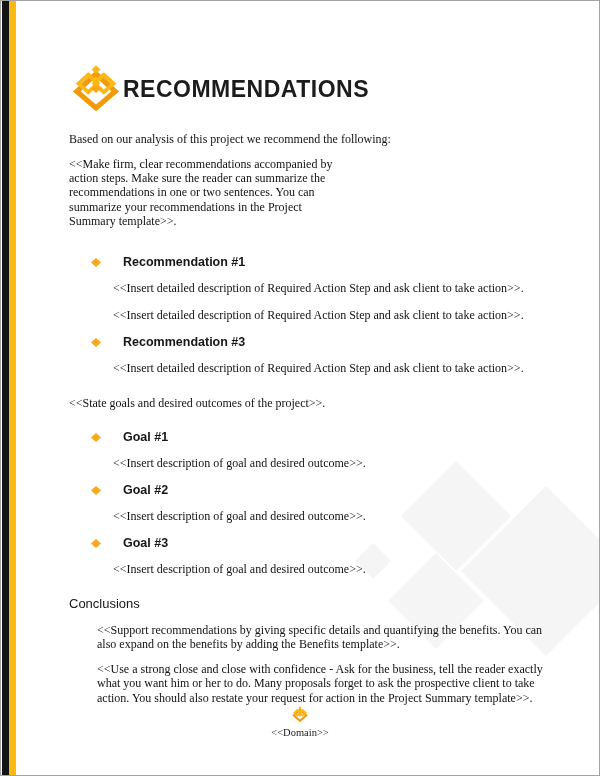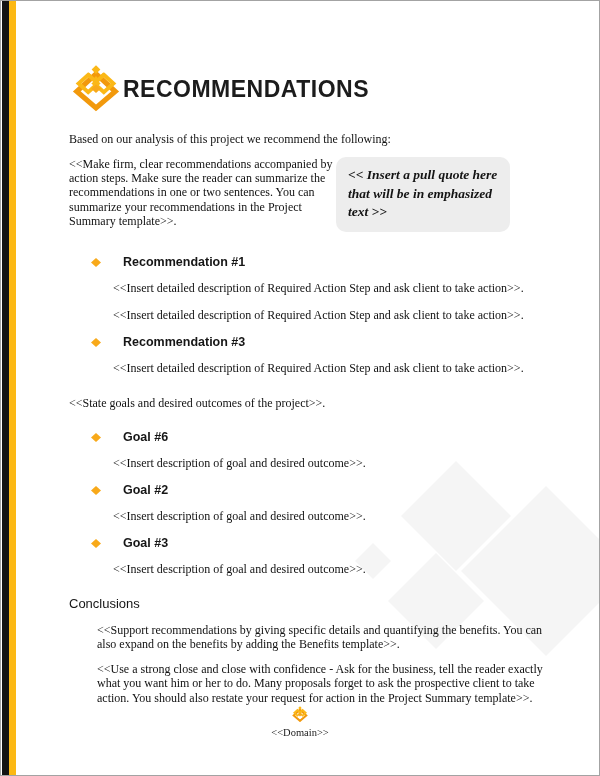--- a/index.html
+++ b/index.html
@@ -91,21 +91,20 @@
           <path d="M39 11.5 L41.5 14 L39 16.5 L36.5 14 Z" fill="#FBB817"></path>
         </svg>
       </span>
       <span class="page-title">RECOMMENDATIONS</span>
     </div>
 
     <p class="intro">Based on our analysis of this project we recommend the following:</p>
 
     <div class="guidance-row">
       <p class="guidance">&lt;&lt;Make firm, clear recommendations accompanied by action steps.  Make sure the reader can summarize the recommendations in one or two sentences.  You can summarize your recommendations in the Project Summary template&gt;&gt;.</p>
-      <div class="pull-quote">&lt;&lt; Insert a pull quote here that will be in emphasized text &gt;&gt;</div>
     </div>
 
     <div class="item-list">
       <div class="item">
         <div class="item-head">
           <span class="bullet-icon">
             <svg width="10" height="9" viewBox="0 0 10 9">
                 <path d="M5 0 L10 4.5 L5 9 L0 4.5 Z" fill="#F8A91A"></path>
               </svg>
           </span>
@@ -132,21 +131,21 @@
     <p class="goals-intro">&lt;&lt;State goals and desired outcomes of the project&gt;&gt;.</p>
 
     <div class="item-list goals-list">
       <div class="item">
         <div class="item-head">
           <span class="bullet-icon">
             <svg width="10" height="9" viewBox="0 0 10 9">
                 <path d="M5 0 L10 4.5 L5 9 L0 4.5 Z" fill="#F8A91A"></path>
               </svg>
           </span>
-          <span class="item-label">Goal #6</span>
+          <span class="item-label">Goal #1</span>
         </div>
         <p class="item-desc">&lt;&lt;Insert description of goal and desired outcome&gt;&gt;.</p>
       </div>
       <div class="item">
         <div class="item-head">
           <span class="bullet-icon">
             <svg width="10" height="9" viewBox="0 0 10 9">
                 <path d="M5 0 L10 4.5 L5 9 L0 4.5 Z" fill="#F8A91A"></path>
               </svg>
           </span>

